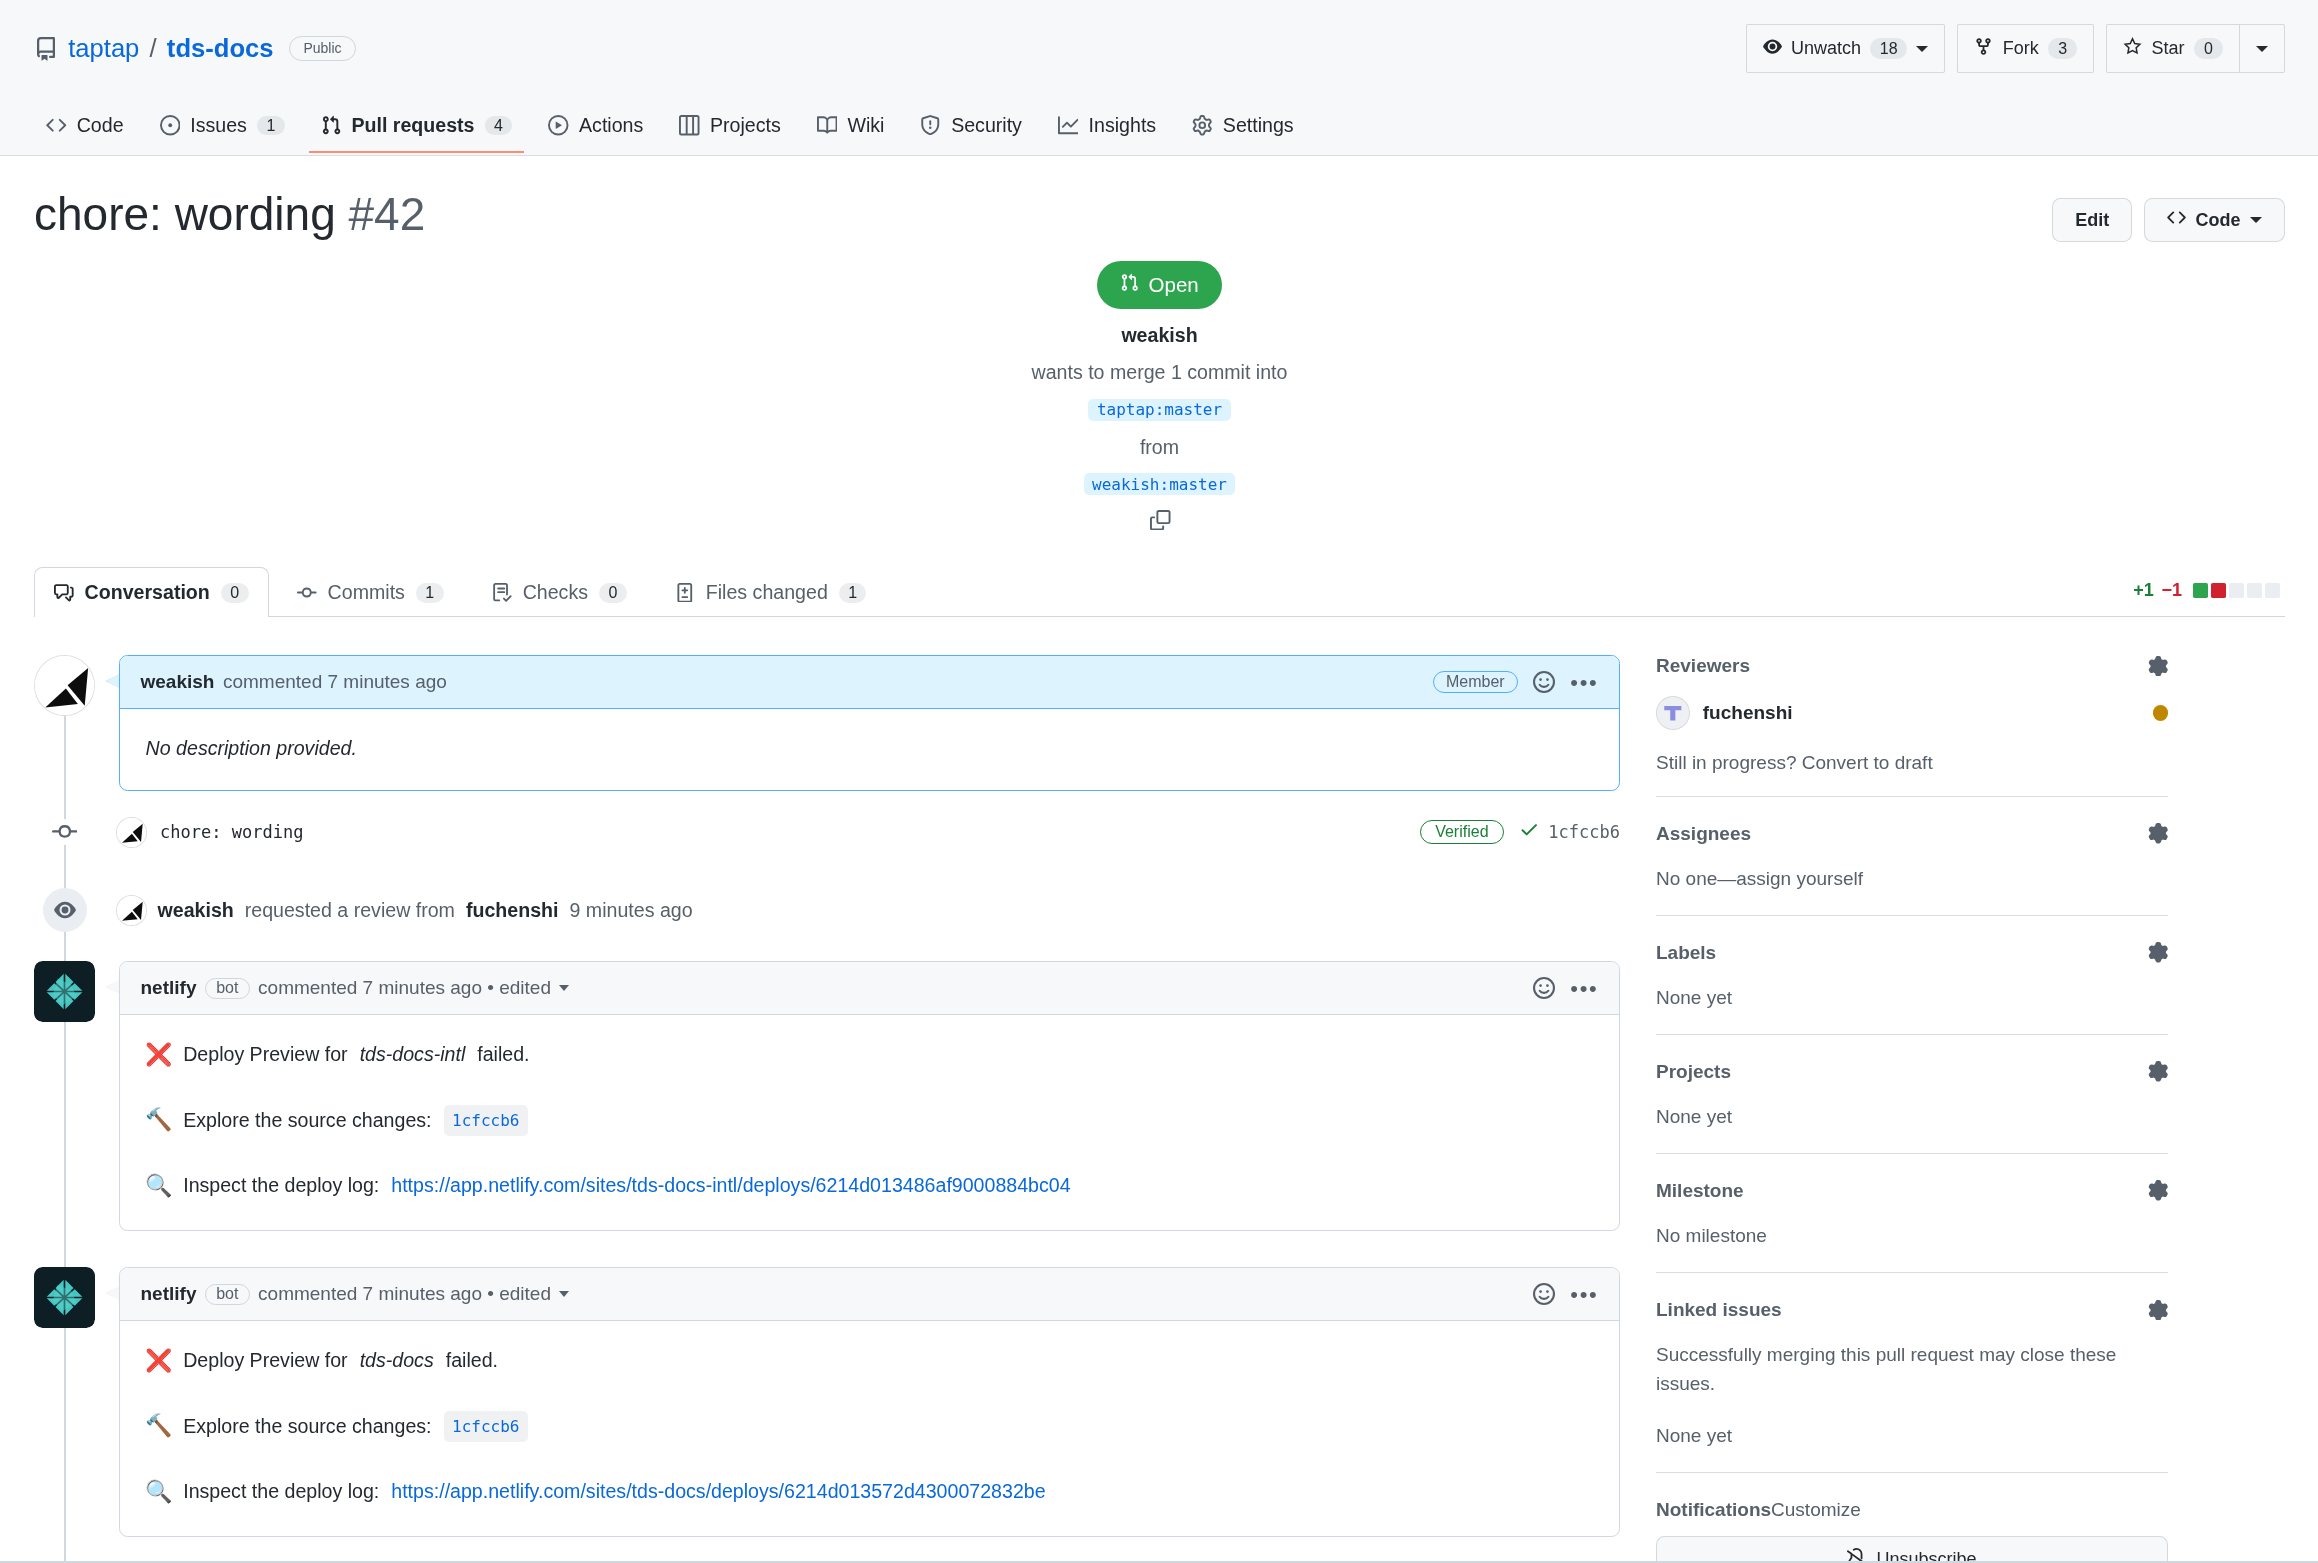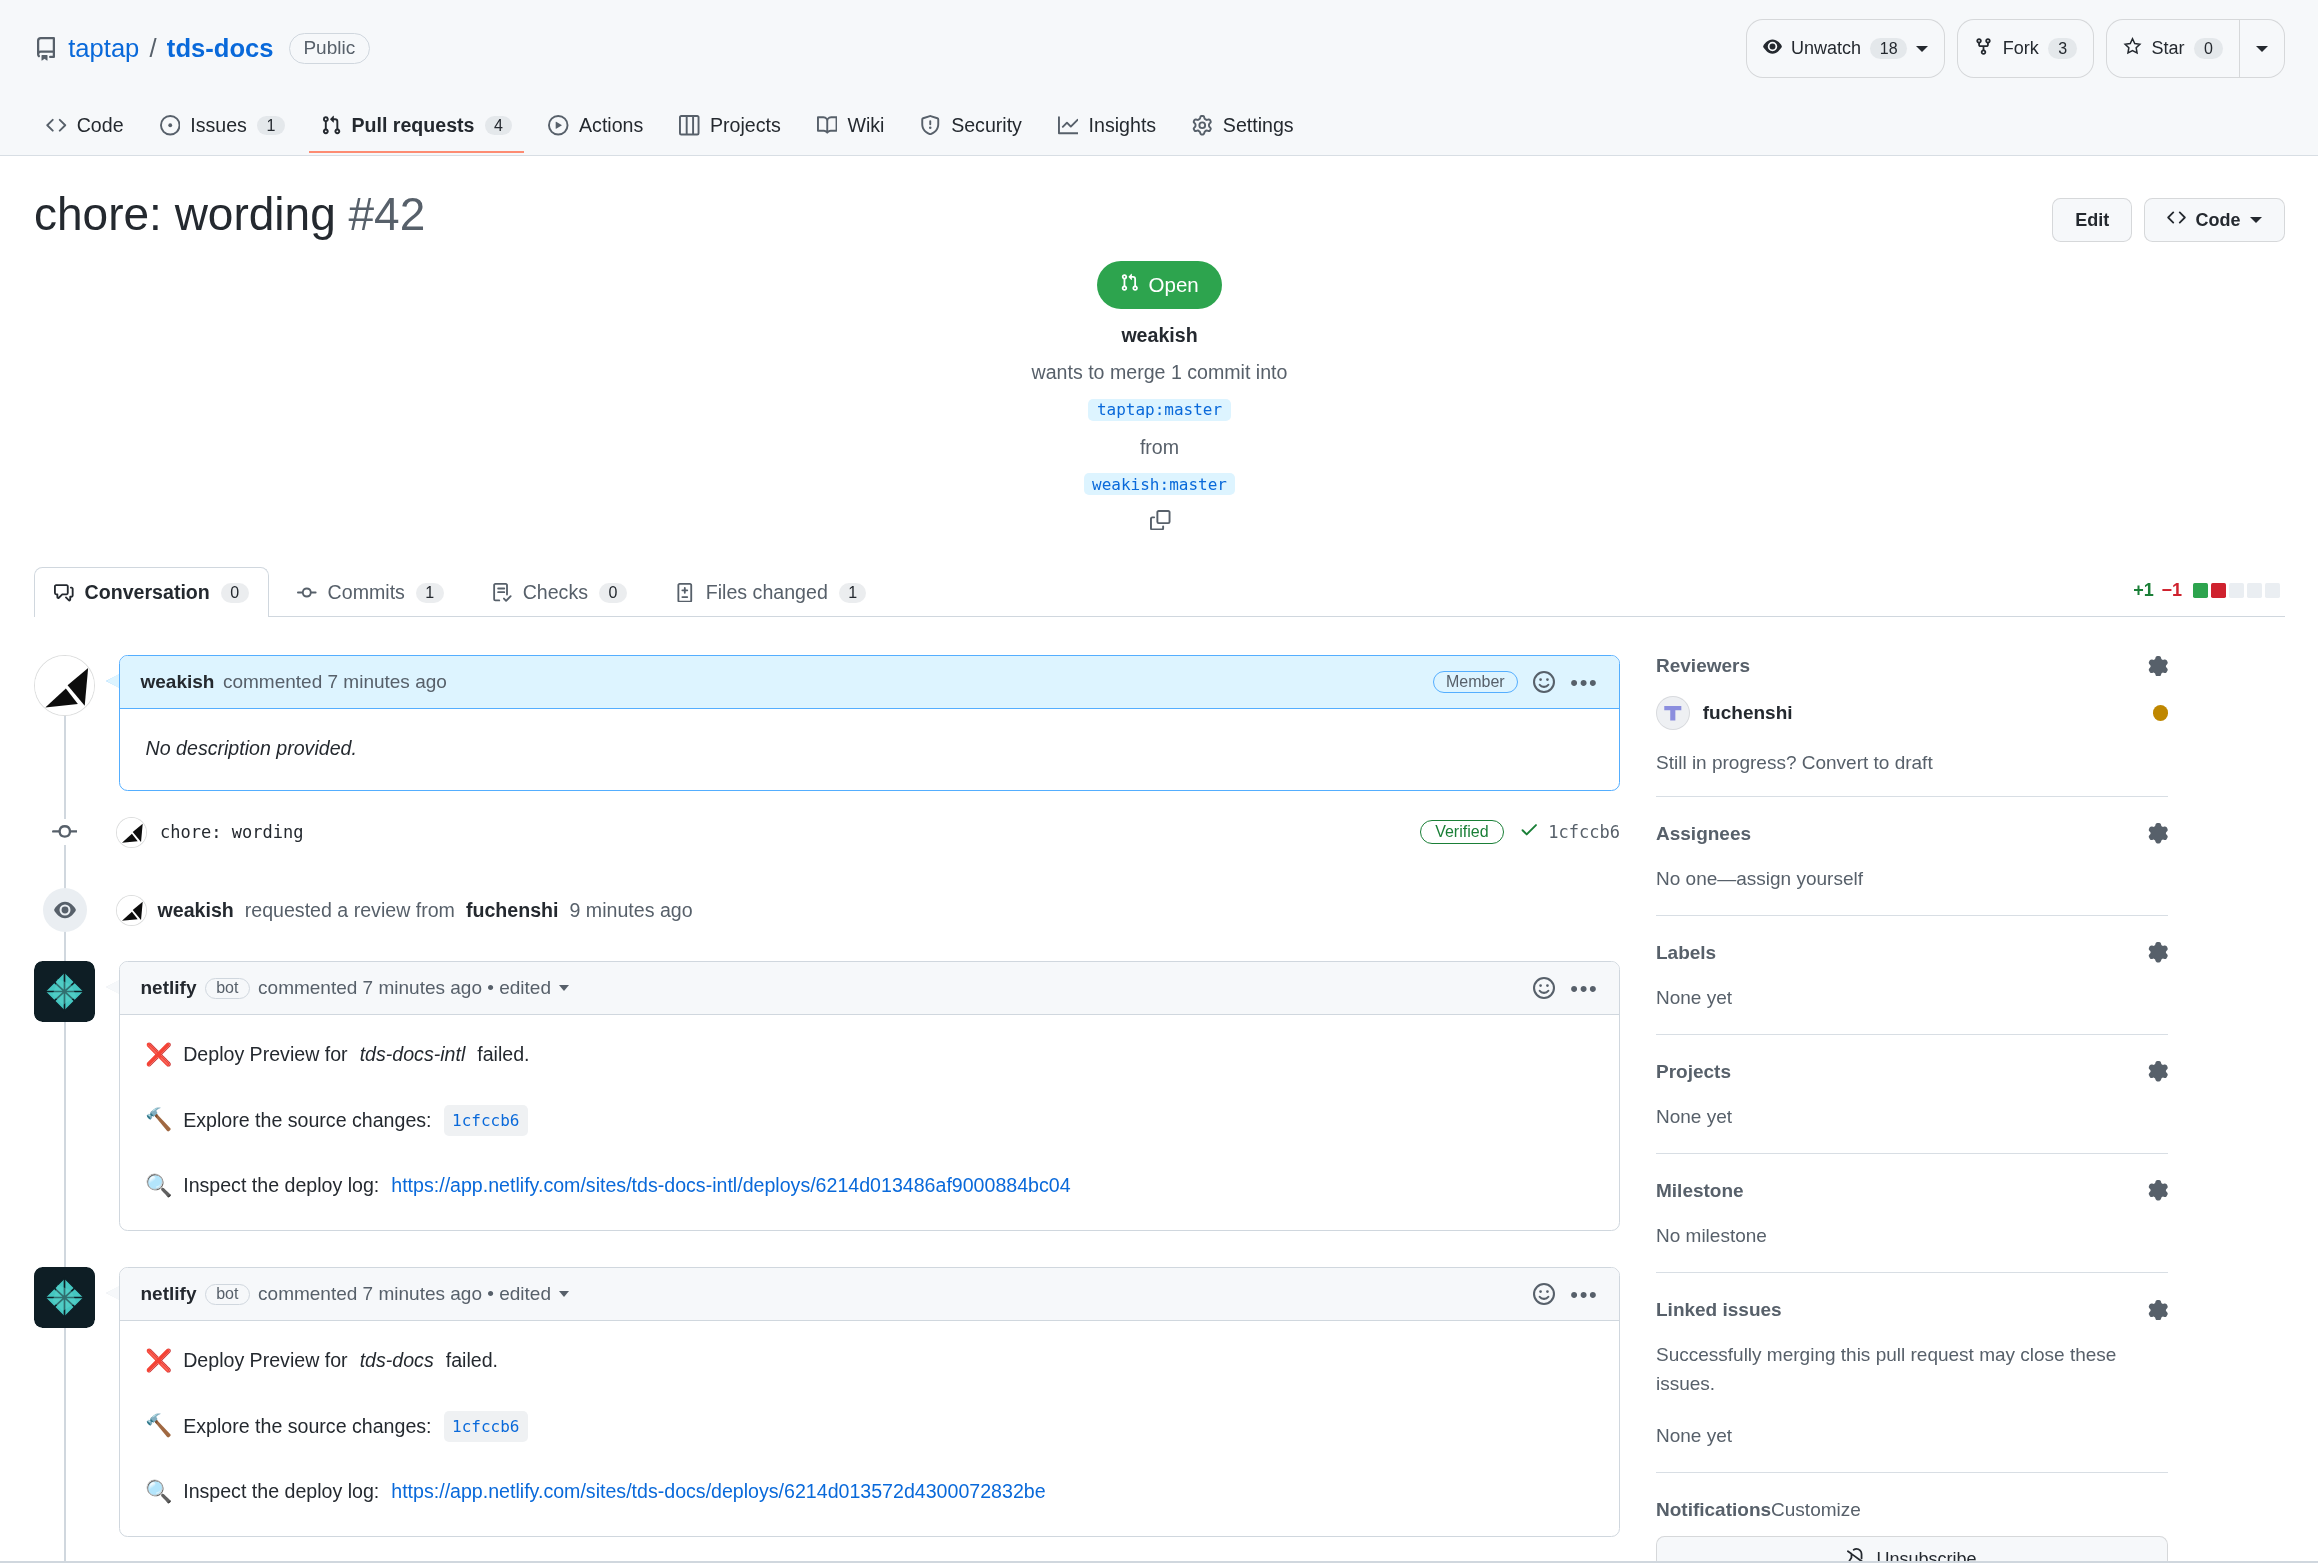--- a/index.html
+++ b/index.html
@@ -35,33 +35,33 @@
     font-size: 25.6px;
   }
   .repo-icon { color: #57606a; display: flex; align-items: center; }
   .repo-owner { color: #0969da; font-weight: 400; }
   .repo-sep { color: #57606a; font-weight: 300; }
   .repo-name { color: #0969da; font-weight: 700; }
   .repo-visibility {
     border: 0.9px solid #d0d7de;
     border-radius: 2em;
     padding: 2.6px 13.6px;
-    font-size: 19px;
+    font-size: 14px;
     color: #57606a;
     line-height: 1.3;
     margin-left: 5.1px;
   }
 
   .repo-actions { display: flex; align-items: center; gap: 12px; }
   .btn-group {
     display: flex; align-items: center;
     background: #f6f8fa;
     border: 0.9px solid rgba(31,35,40,0.15);
-    border-radius: 17px;
-    height: 59px;
+    border-radius: 2px;
+    height: 49px;
     overflow: hidden;
   }
   .btn-seg {
     display: flex; align-items: center; gap: 9.4px;
     padding: 0 16px;
     height: 100%;
     font-size: 18px;
     color: #24292f;
     font-weight: 500;
   }

